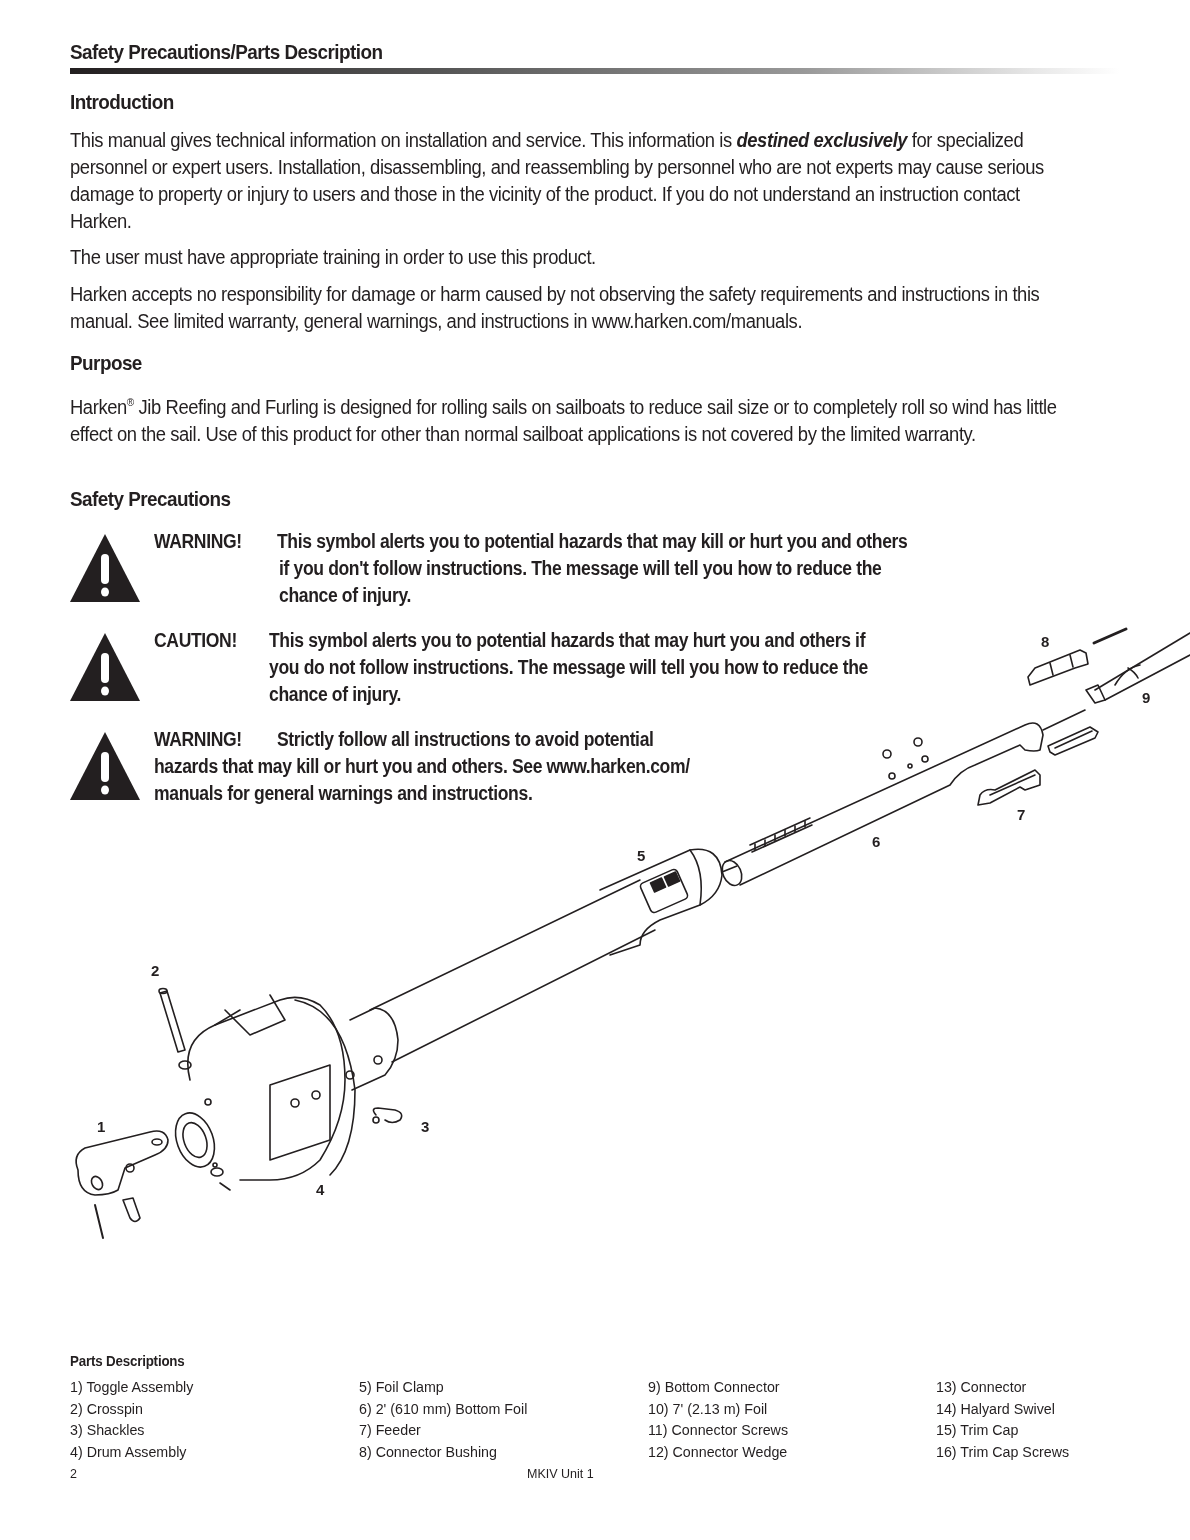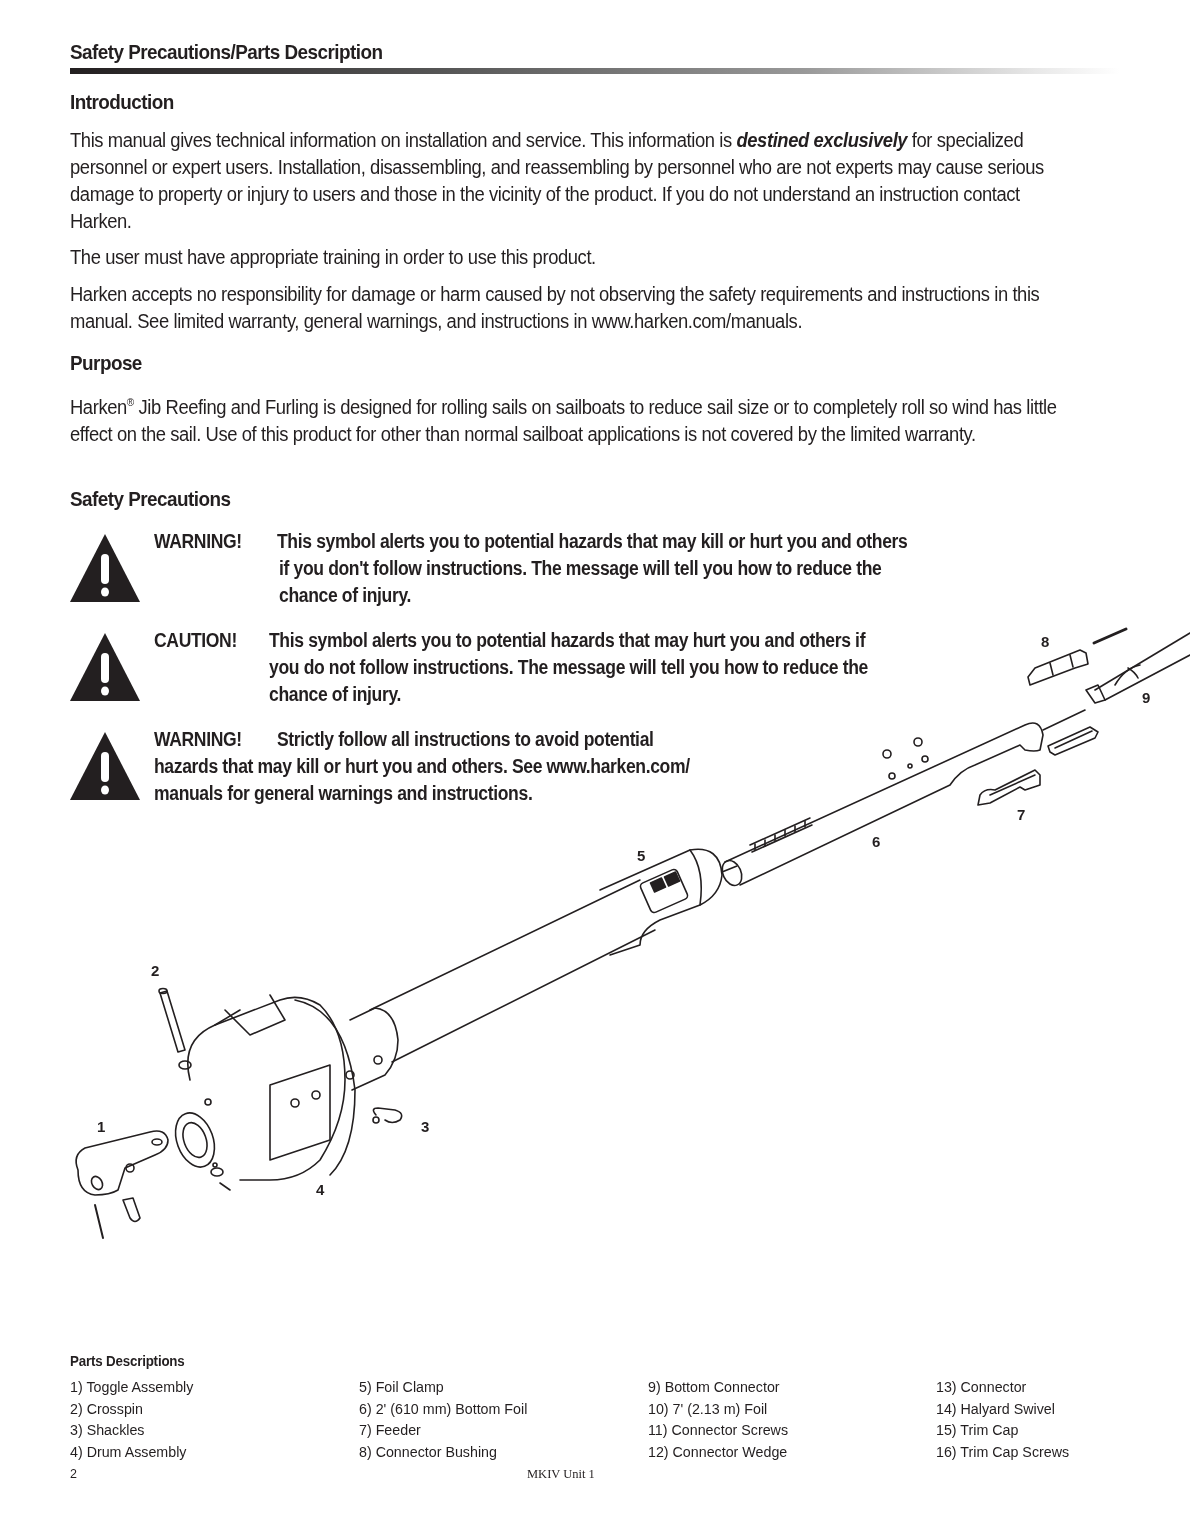--- a/index.html
+++ b/index.html
@@ -193,13 +193,13 @@
   <div>12) Connector Wedge</div>
 </div>
 <div class="abs parts-col" style="left:936px;">
   <div>13) Connector</div>
   <div>14) Halyard Swivel</div>
   <div>15) Trim Cap</div>
   <div>16) Trim Cap Screws</div>
 </div>
 
 <div class="abs footer" style="left:70px;">2</div>
-<div class="abs footer" style="left:527px;font-family:Liberation Serif, serif;">MKIV Unit 1</div>
+<div class="abs footer" style="left:527px;">MKIV Unit 1</div>
 
 </body></html>

